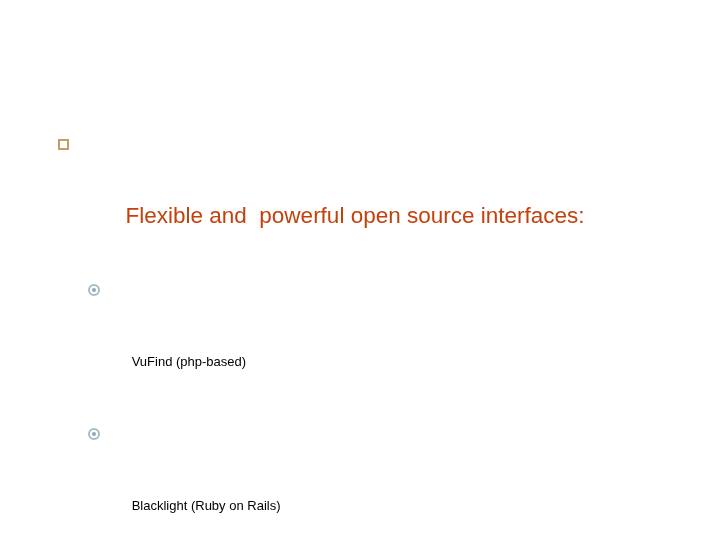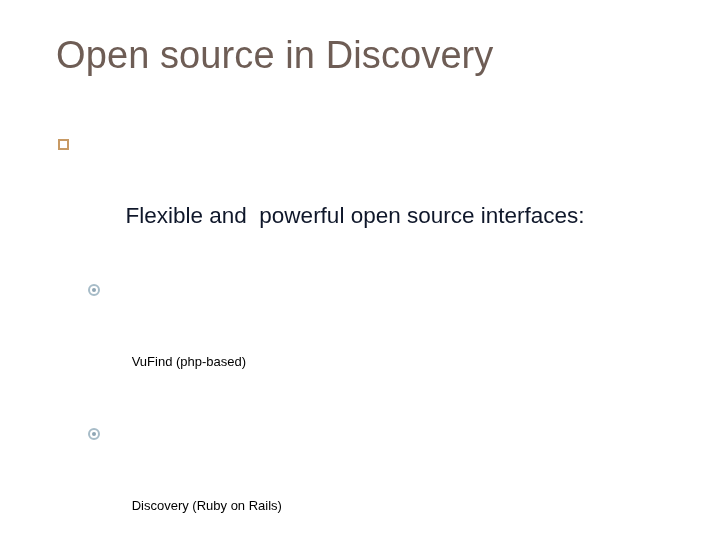--- a/index.html
+++ b/index.html
@@ -46,21 +46,21 @@
     display: block;
     white-space: pre;
   }
 
   
   .lvl1 {
     padding-left: 88px;
     min-height: 36px;
     font-size: 22.5px;
     line-height: 36px;
-    color: #0f172a;
+    color: #c2410c;
   }
   .lvl1 .marker {
     position: absolute;
     left: 58px;
     top: 13px;
     width: 7px;
     height: 7px;
     border: 2px solid #c89a64;
     background: transparent;
     box-sizing: content-box;
@@ -97,33 +97,32 @@
     border-radius: 50%;
     background: #8fa6b4;
   }
   .gap-before-sub   { margin-top: 2px; }
 </style>
 </head>
 <body>
 
 <div class="slide">
 
-  <div class="slide-title">Open source in Discovery</div>
 
   <div class="slide-body">
 
     <div class="bullet-line lvl1">
       <span class="marker"></span>
       <span>Flexible and  powerful open source interfaces:</span>
     </div>
 
     <div class="bullet-line lvl2 gap-before-sub">
       <span class="marker"></span>
       <span>VuFind (php-based)</span>
     </div>
 
     <div class="bullet-line lvl2">
       <span class="marker"></span>
-      <span>Discovery (Ruby on Rails)</span>
+      <span>Blacklight (Ruby on Rails)</span>
     </div>
 
   </div>
 </div>
 
 </body></html>

